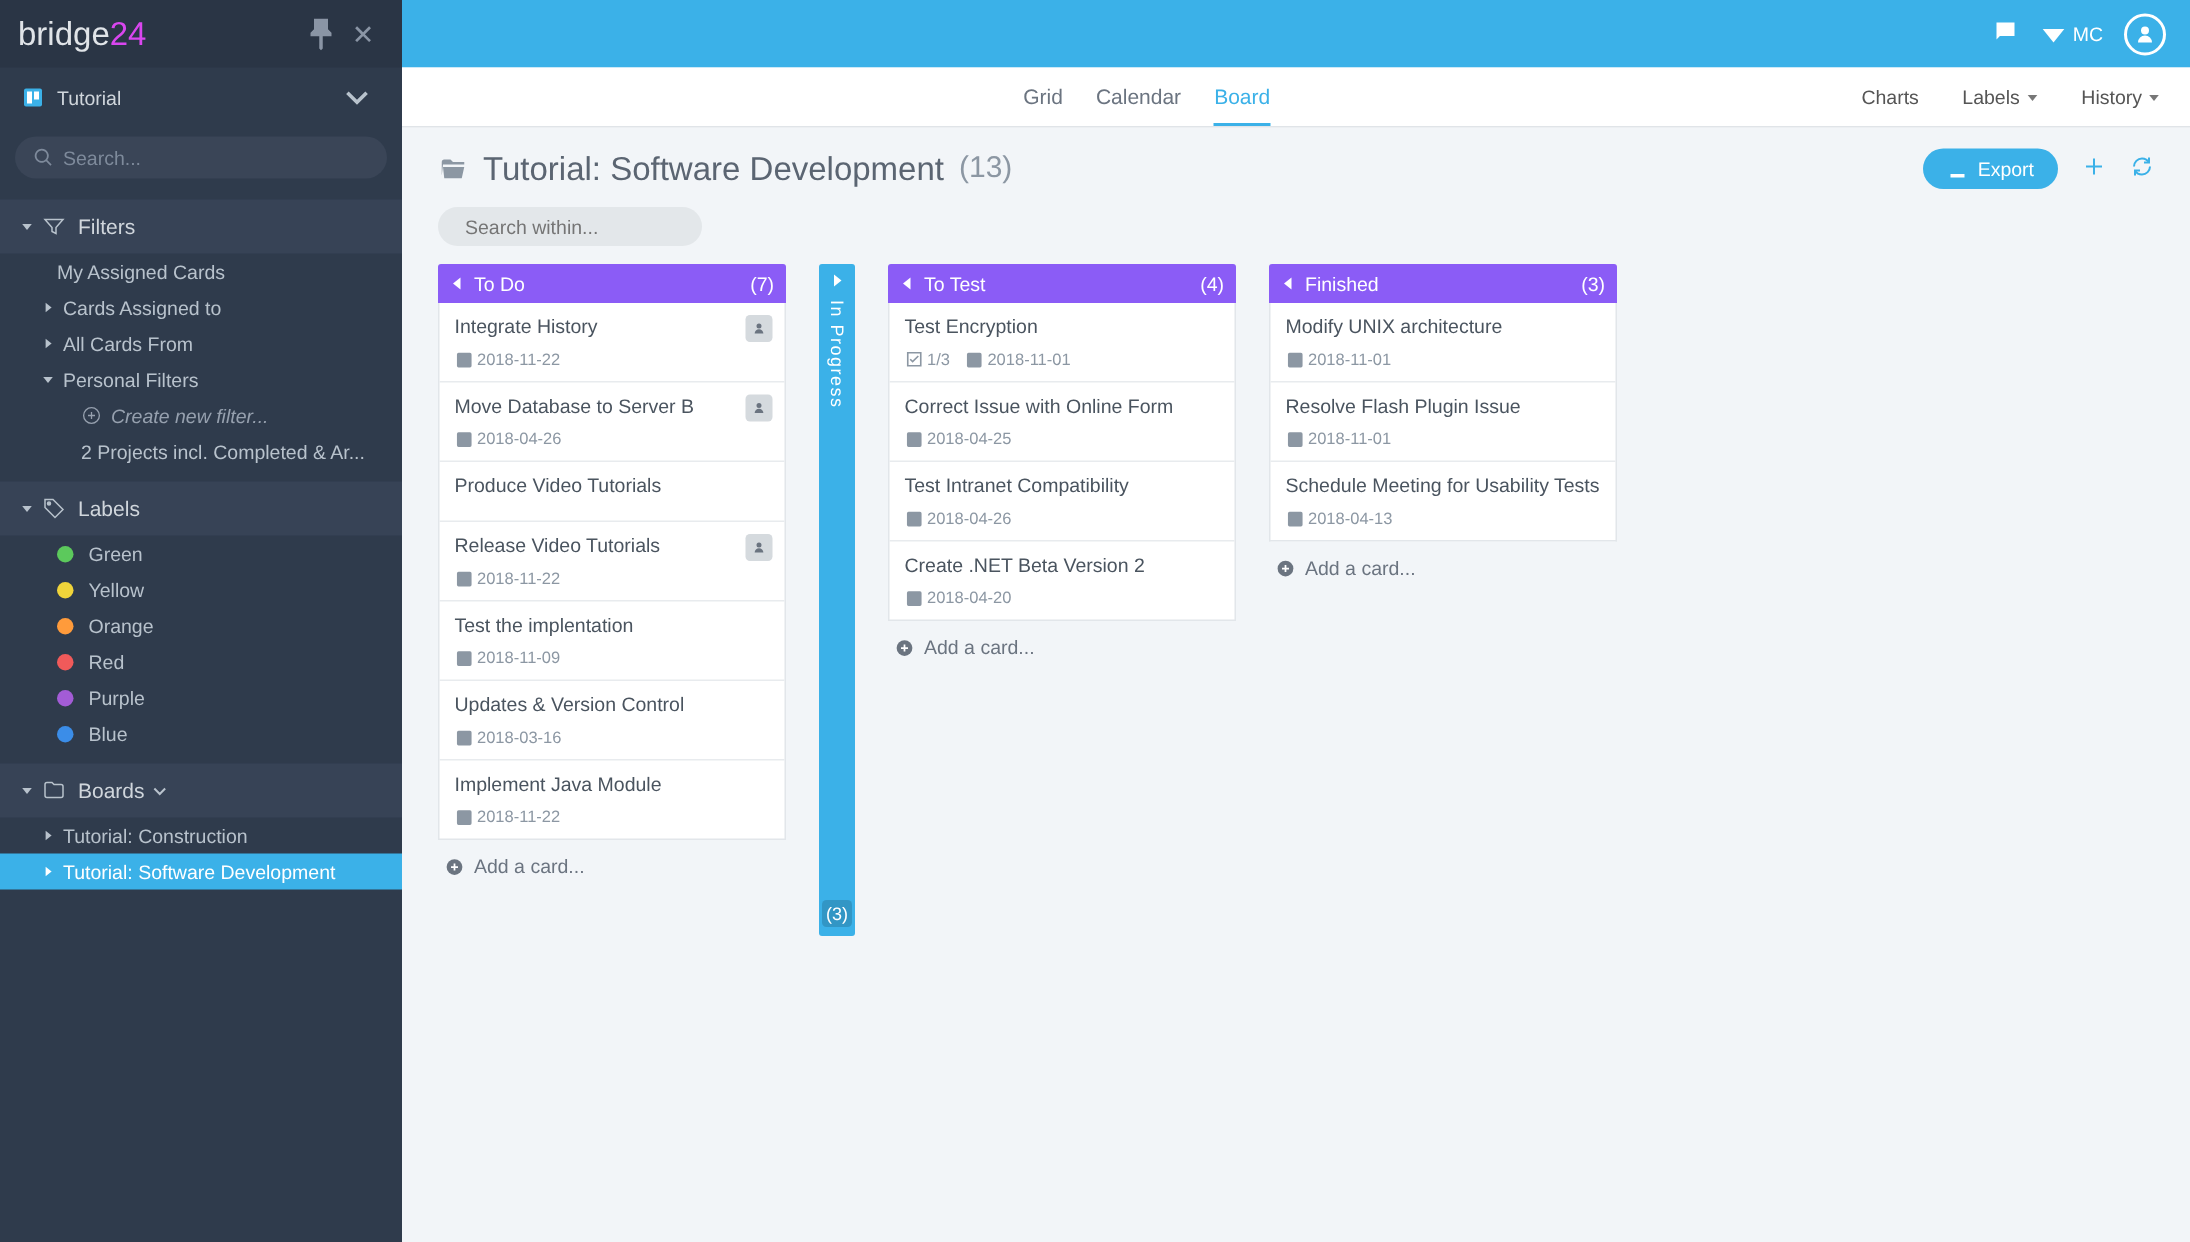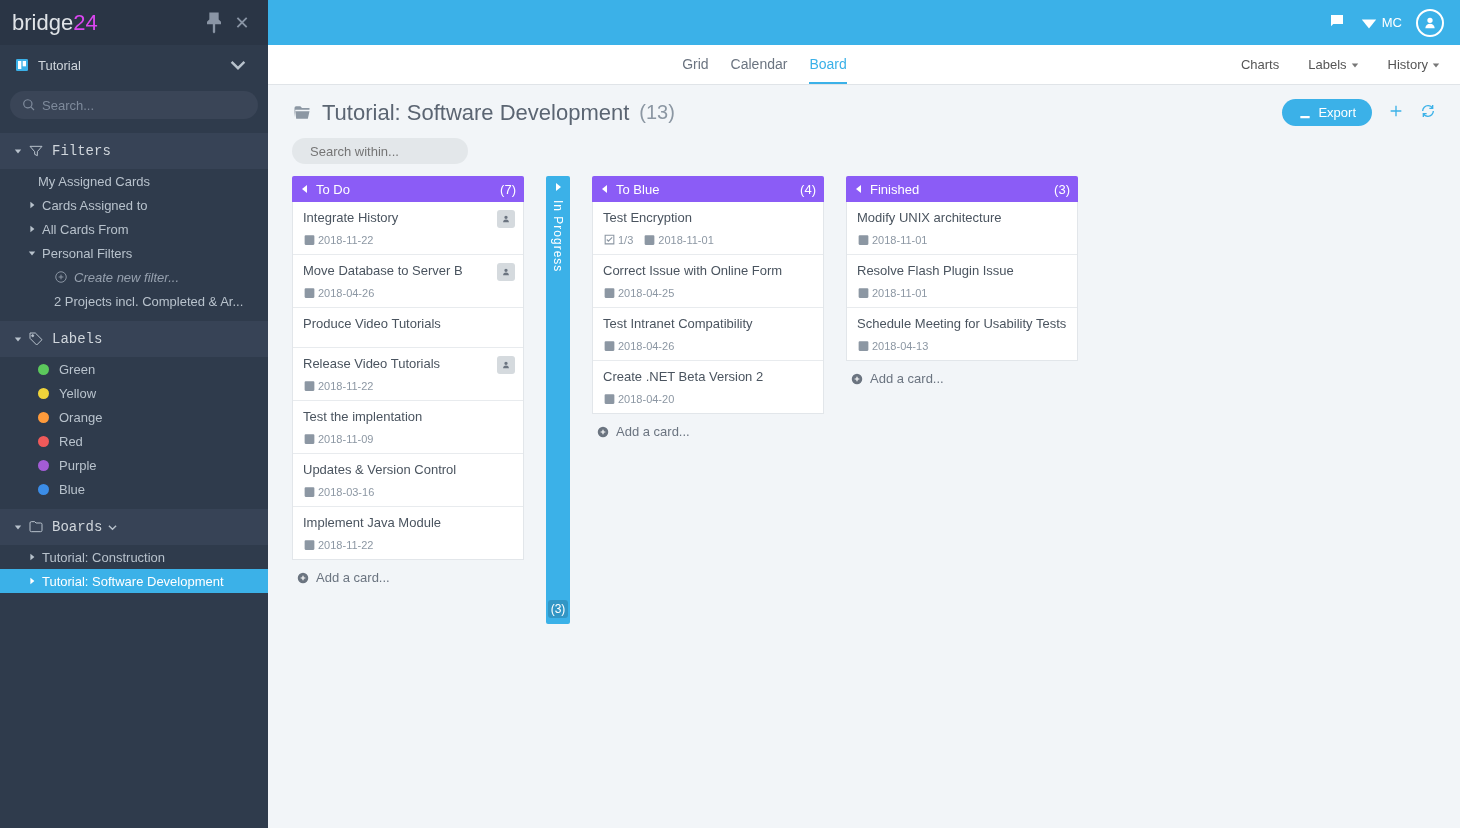--- a/index.html
+++ b/index.html
@@ -16,21 +16,21 @@
 
 .workspace-row { height: 40px; display: flex; align-items: center; padding: 0 14px; color: #d0d6dc; cursor: pointer; }
 .workspace-row svg { width: 16px; height: 16px; margin-right: 8px; }
 .workspace-row .chevron-down { margin-left: auto; }
 
 .search-box { margin: 6px 10px; background: #3a4557; border-radius: 14px; height: 28px; display: flex; align-items: center; padding: 0 12px; }
 .search-box svg { width: 14px; height: 14px; margin-right: 6px; fill: #7e8a9b; }
 .search-box input { background: none; border: none; outline: none; color: #b8c2cc; font-size: 13px; flex: 1; }
 .search-box input::placeholder { color: #7e8a9b; }
 
-.section-head { height: 36px; display: flex; align-items: center; padding: 0 14px; background: #374356; color: #d0d6dc; font-size: 14px; cursor: pointer; margin-top: 8px; font-family: Liberation Mono, monospace; }
+.section-head { height: 36px; display: flex; align-items: center; padding: 0 14px; background: #374356; color: #d0d6dc; font-size: 14px; cursor: pointer; margin-top: 8px; }
 .section-head svg.tri, .tree-row svg.tri { width: 8px; height: 8px; margin-right: 6px; fill: #b8c2cc; }
 .section-head svg.section-icon { width: 16px; height: 16px; margin-right: 8px; fill: none; stroke: #b8c2cc; stroke-width: 1.5; }
 .section-head .chev-sm { margin-left: 6px; }
 
 .tree-row { height: 24px; display: flex; align-items: center; padding: 0 14px 0 28px; color: #b8c2cc; font-size: 13px; cursor: pointer; }
 .tree-row.indent1 { padding-left: 38px; }
 .tree-row.indent2 { padding-left: 54px; font-style: italic; color: #96a0ae; }
 .tree-row.indent2 svg { width: 14px; height: 14px; margin-right: 6px; stroke: #96a0ae; fill: none; stroke-width: 1.5; }
 .tree-row.selected { background: #3bb1e8; color: #fff; }
 
@@ -398,21 +398,21 @@
             <path d="M3 1l5 4-5 4z"></path>
           </svg>
           <span class="vtext">In Progress</span>
           <span class="col-count">(3)</span>
         </div>
         <div class="column">
     <div class="col-head">
       <svg viewBox="0 0 10 10">
               <path d="M7 1L2 5l5 4z"></path>
             </svg>
-      <span>To Blue</span>
+      <span>To Test</span>
       <span class="count">(4)</span>
     </div>
     <div class="cards">
             <div class="card">
       <div class="card-title">Test Encryption</div>
       <div class="card-meta">
                 <span style="display:flex;align-items:center;gap:2px"><svg viewBox="0 0 24 24">
                     <path d="M4 4h16v16H4zM7 12l3 3 7-7" fill="none" stroke="#8c97a3" stroke-width="2"></path>
                   </svg>1/3</span>
                 <span style="display:flex;align-items:center;gap:2px"><svg viewBox="0 0 24 24">

